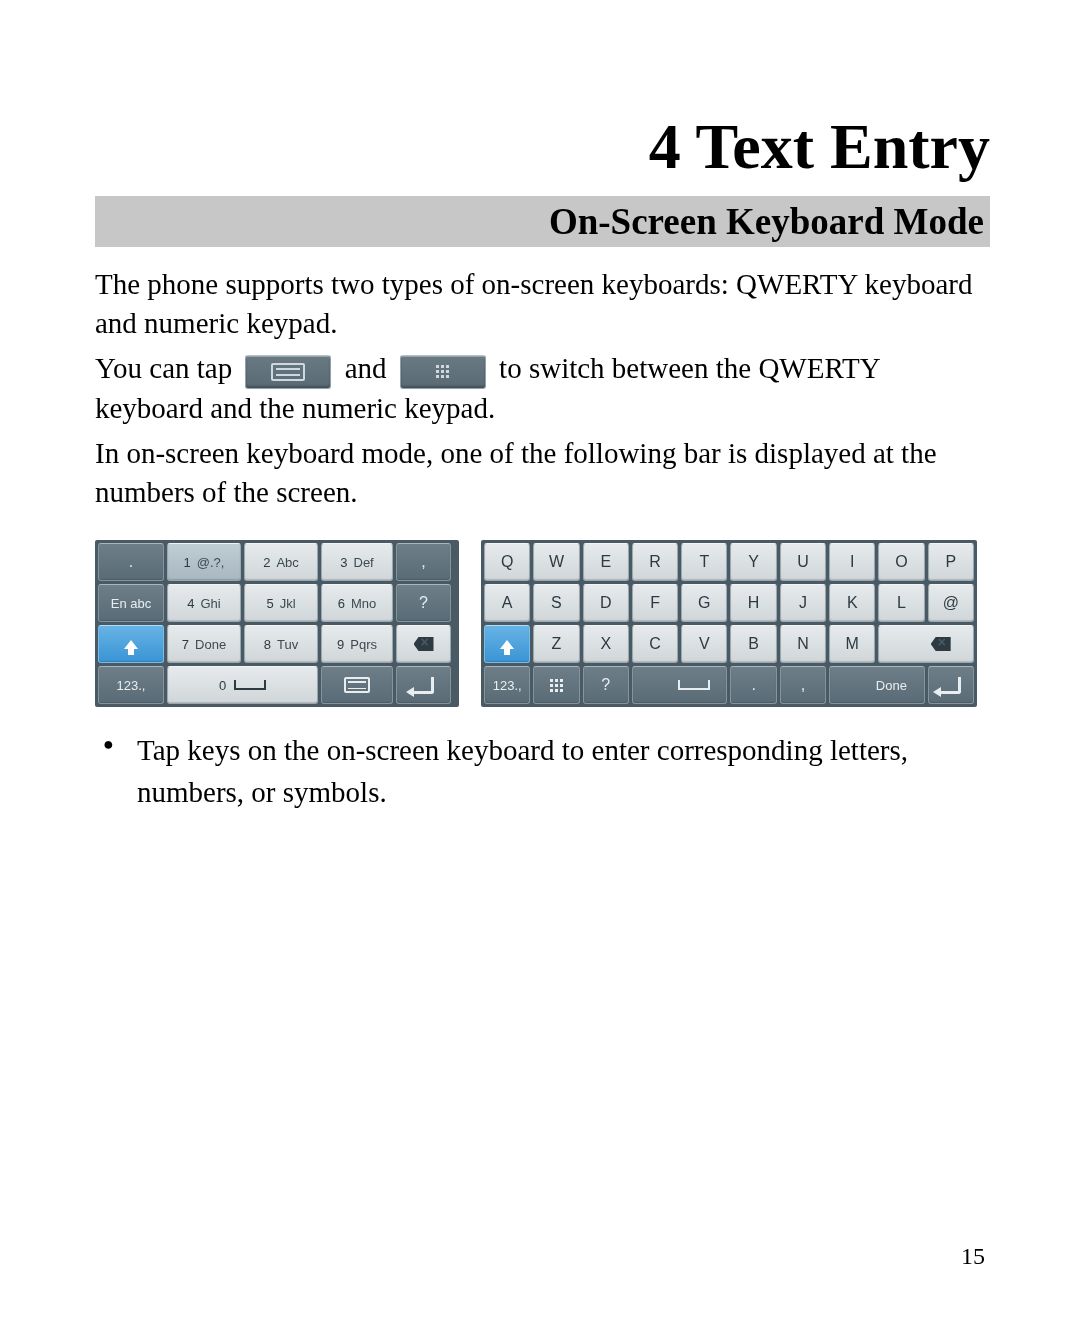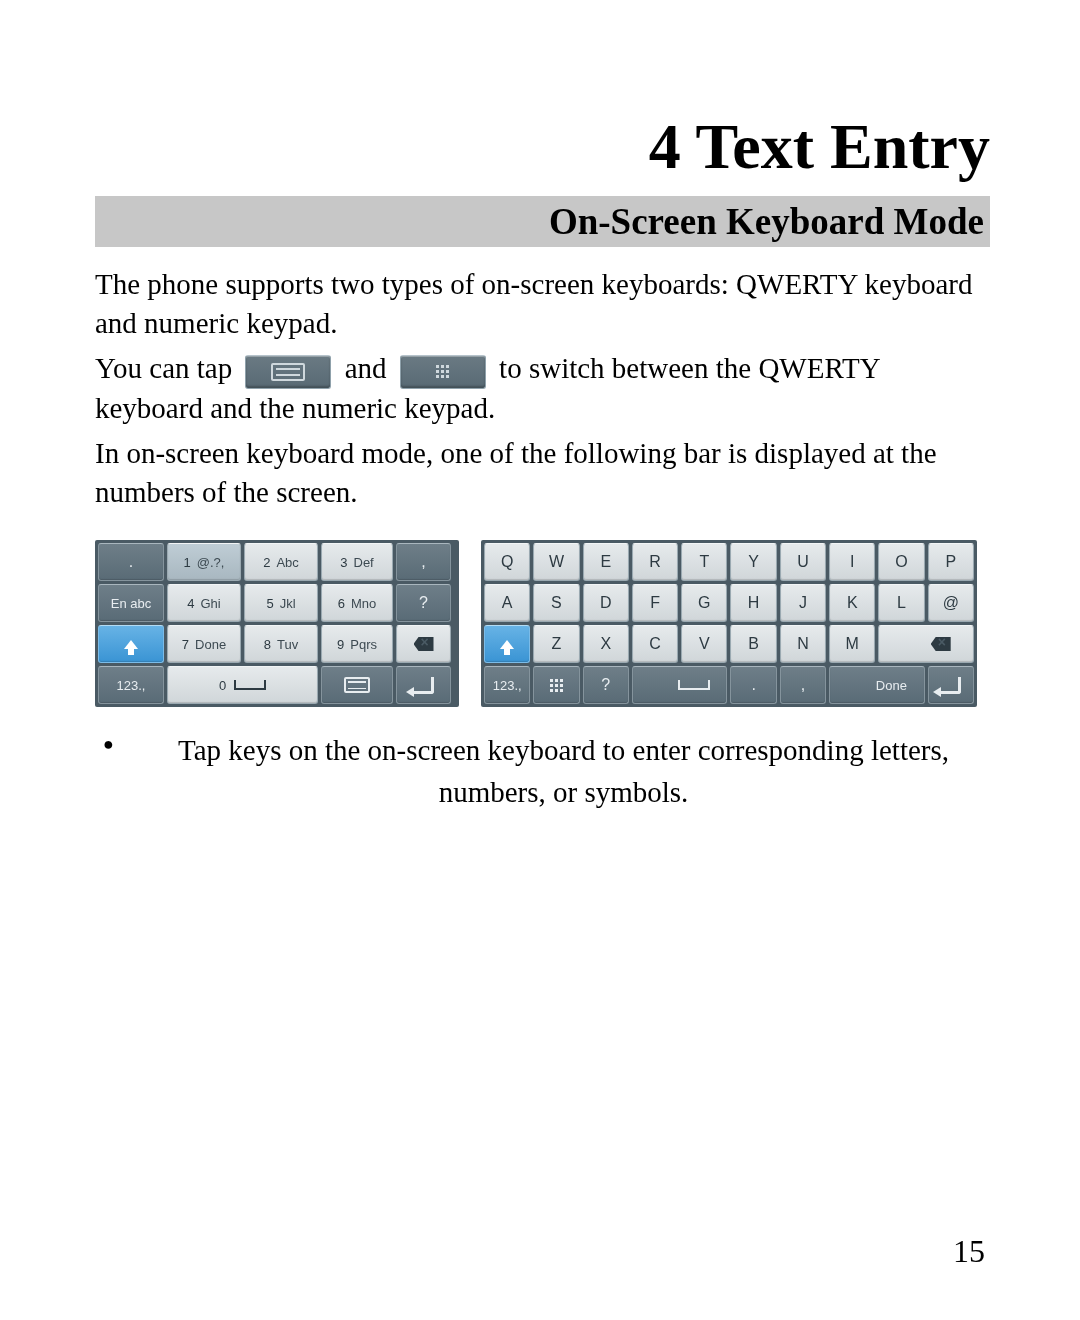--- a/index.html
+++ b/index.html
@@ -23,24 +23,24 @@
     font-family:Georgia,'Times New Roman',serif;
     font-weight:bold;
     font-size:37px;
     background:#c7c7c7;
     margin:0 0 18px 0;
     padding:4px 6px 4px 2px;
     text-align:right;
   }
   p{margin:0 0 6px 0; line-height:1.35;font-family:Liberation Serif, serif;}
   .page-number{
-    position:absolute;right:95px;bottom:50px;font-size:32px;
+    position:absolute;right:95px;bottom:50px;font-size:24px;
   }
   ul.bullets{list-style:none;padding:0;margin:18px 0 0 0;}
-  ul.bullets>li{position:relative;padding-left:42px;margin:17px 0 18px 0;line-height:1.45;text-align:center;}
+  ul.bullets>li{position:relative;padding-left:42px;margin:17px 0 18px 0;line-height:1.45;}
   ul.bullets>li::before{
     content:"\25CF";position:absolute;left:8px;top:2px;font-size:18px;
   }
 
   
   .ikey{
     display:inline-flex;align-items:center;justify-content:center;
     vertical-align:middle;
     width:84px;height:32px;
     background:linear-gradient(#6a7a83,#586a74);

